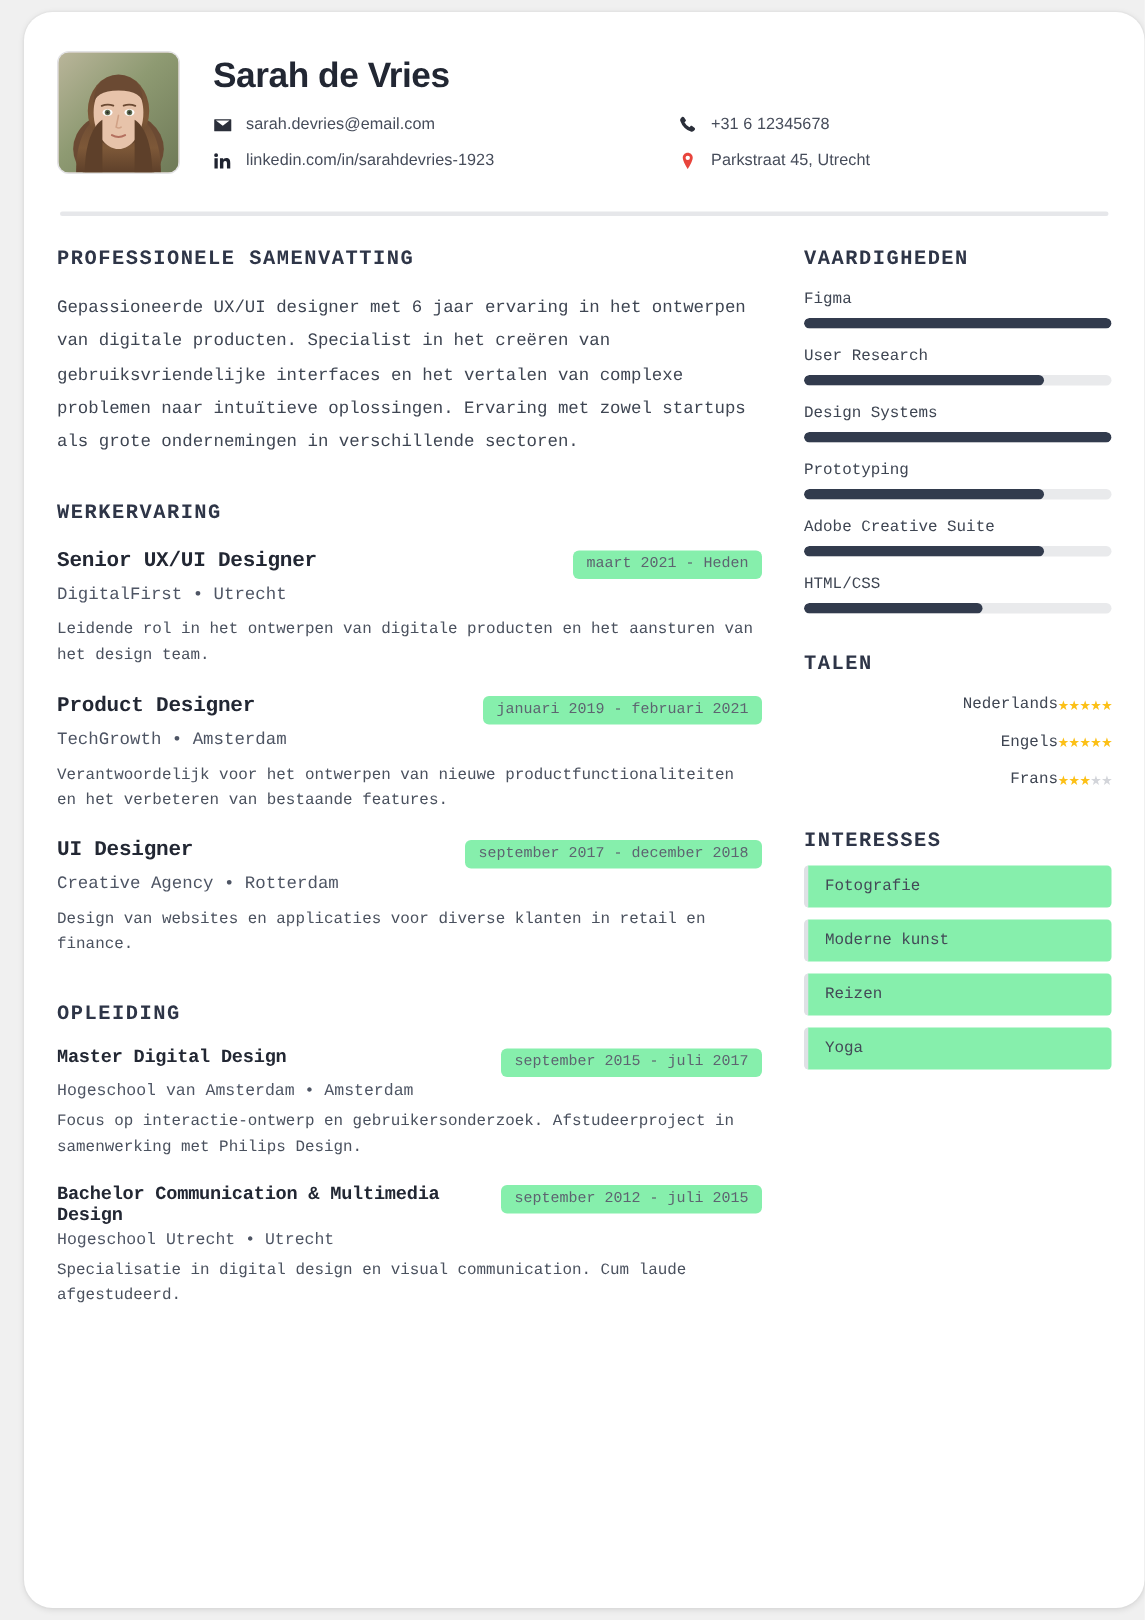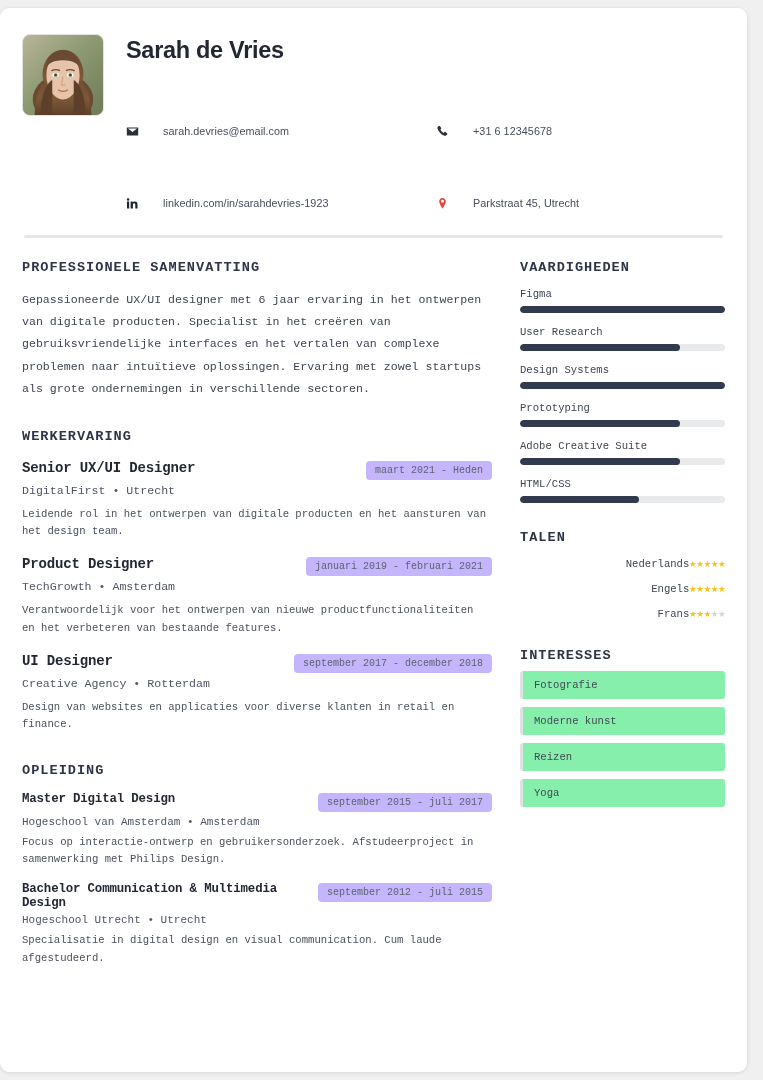--- a/index.html
+++ b/index.html
@@ -5,24 +5,24 @@
 <style>
   * { margin:0; padding:0; box-sizing:border-box; }
   html, body {
     width:763px; height:1080px;
     background:#f0f0f0;
     font-family:"Liberation Sans", sans-serif;
     -webkit-font-smoothing:antialiased;
   }
   .page {
     position:absolute;
-    left:0; top:8px;
+    left:16px; top:8px;
     width:747px; height:1064px;
     background:#ffffff;
-    border-radius:9px;
+    border-radius:19px;
     box-shadow:0 1px 4px rgba(0,0,0,.10), 0 0 0 1px rgba(0,0,0,.015);
     overflow:hidden;
   }
   .inner { padding:20px 22px 0 22px; }
 
   
   .header { display:flex; align-items:flex-start; gap:22px; padding-top:6px; }
   .avatar {
     width:82px; height:82px; flex:0 0 82px;
     border-radius:8px; overflow:hidden;
@@ -35,21 +35,21 @@
   .name {
     font-size:23.5px; font-weight:700; color:#222733;
     letter-spacing:-0.3px; line-height:1.1;
   }
   .contact-grid {
     margin-top:13px;
     display:grid;
     grid-template-columns:310px 1fr;
     row-gap:11px;
   }
-  .contact-item { display:flex; align-items:center; gap:24px;margin-top:48px; }
+  .contact-item { display:flex; align-items:center; gap:9px; }
   .contact-item .ic {
     width:13px; height:13px; flex:0 0 13px;
     display:flex; align-items:center; justify-content:center;
   }
   .contact-item .ic svg { display:block; }
   .contact-item .txt { font-size:10.8px; color:#464c5a; letter-spacing:.05px; }
 
   .divider {
     height:3px; background:#e6e7ea; border-radius:2px;
     margin:25px 2px 0 2px;
@@ -73,21 +73,21 @@
 
   
   .entry { margin-top:16px; }
   .entry-top {
     display:flex; align-items:flex-start;
     justify-content:space-between; gap:7px;
   }
   .entry-title { font-size:14px; font-weight:700; color:#222733; letter-spacing:-.15px; }
   .entry-title.edu { font-size:12.4px; }
   .date-badge {
-    background:#c4b5fd; color:#5d6470;
+    background:#86efac; color:#5d6470;
     font-size:10px; padding:4px 9px; border-radius:4px;
     white-space:nowrap; margin-top:1px;
   }
   .entry-sub { margin-top:4px; font-size:11.6px; color:#4e5564; }
   .entry-sub.edu { font-size:11px; }
   .entry-desc { margin-top:9px; font-size:10.6px; line-height:1.62; color:#4a515e; }
   .entry-desc.edu { margin-top:6px; }
   .entry.edu { margin-top:14px; }
   h2.opl { margin-top:30px; }
 

